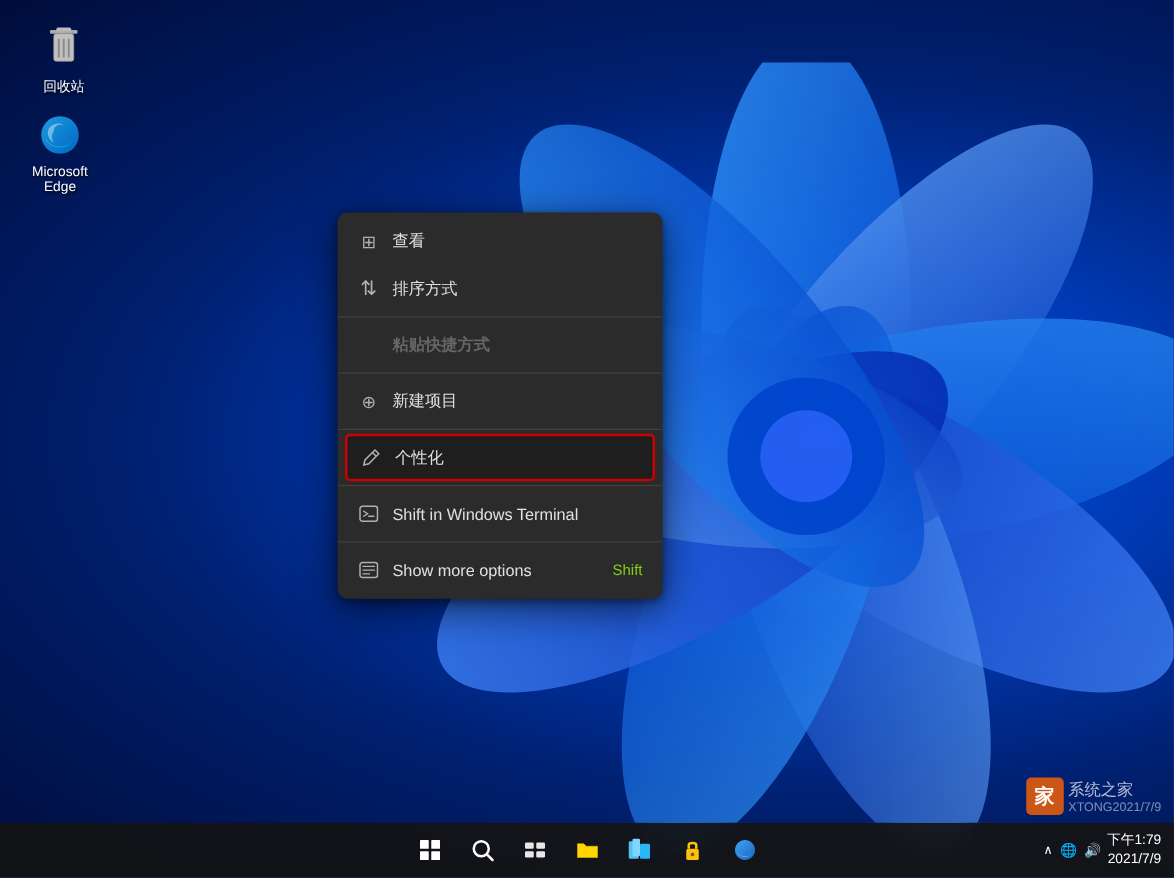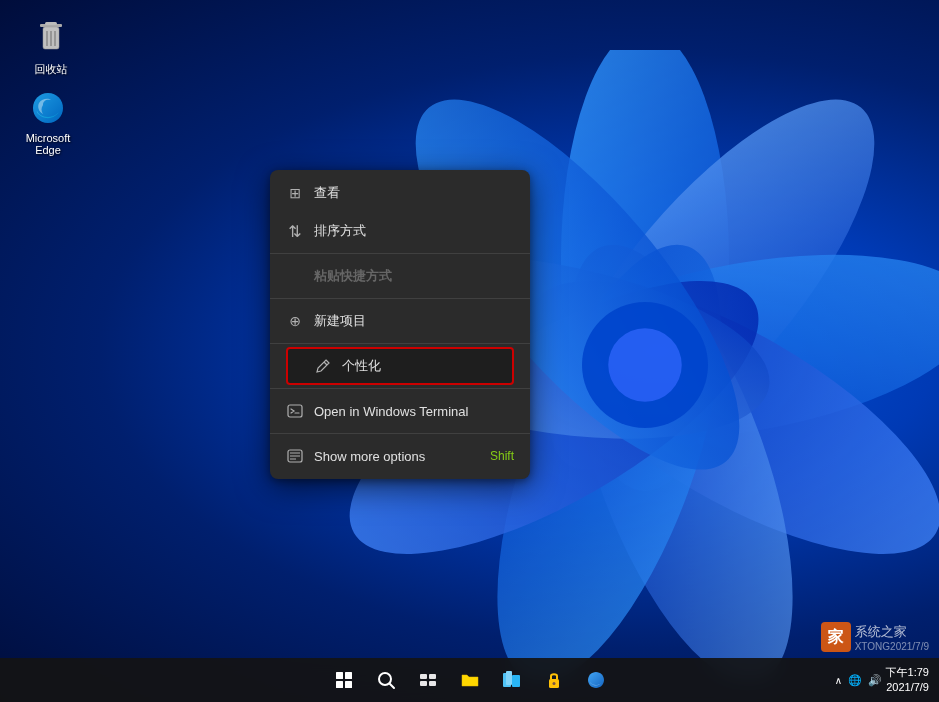--- a/index.html
+++ b/index.html
@@ -306,41 +306,41 @@
     <div class="menu-separator"></div>
 
     <div class="menu-item">
       <span class="menu-icon">⊕</span>
       <span class="menu-label">新建项目</span>
     </div>
 
     <div class="menu-separator"></div>
 
 
-    <div class="menu-item highlighted" style="background: rgba(30,30,30,0.95); border: 2px solid #cc0000; margin: 2px 16px; padding: 8px 26px; border-radius: 4px;">
+    <div class="menu-item highlighted" style="background: rgba(30,30,30,0.95); border: 2px solid #cc0000; margin: 2px 6px; padding: 8px 10px; border-radius: 4px;">
       <span class="menu-icon">
         <svg width="16" height="16" viewBox="0 0 16 16" fill="none" xmlns="http://www.w3.org/2000/svg">
           <path d="M11 2 L14 5 L6 13 L2 14 L3 10 Z" stroke="#b0b0b0" stroke-width="1.2" fill="none"></path>
           <line x1="9" y1="4" x2="12" y2="7" stroke="#b0b0b0" stroke-width="1.2"></line>
         </svg>
       </span>
       <span class="menu-label">个性化</span>
     </div>
 
     <div class="menu-separator"></div>
 
     <div class="menu-item">
       <span class="menu-icon">
         <svg width="16" height="16" viewBox="0 0 16 16" fill="none" xmlns="http://www.w3.org/2000/svg">
           <rect x="1" y="2" width="14" height="12" rx="2" stroke="#b0b0b0" stroke-width="1.2" fill="none"></rect>
           <path d="M4 6 L7 8 L4 10" stroke="#b0b0b0" stroke-width="1.2" stroke-linecap="round"></path>
           <line x1="8" y1="10" x2="12" y2="10" stroke="#b0b0b0" stroke-width="1.2" stroke-linecap="round"></line>
         </svg>
       </span>
-      <span class="menu-label">Open in Windows Terminal</span>
+      <span class="menu-label">Shift in Windows Terminal</span>
     </div>
 
     <div class="menu-separator"></div>
 
     <div class="menu-item">
       <span class="menu-icon">
         <svg width="16" height="16" viewBox="0 0 16 16" fill="none" xmlns="http://www.w3.org/2000/svg">
           <rect x="1" y="2" width="14" height="12" rx="2" stroke="#b0b0b0" stroke-width="1.2" fill="none"></rect>
           <line x1="3" y1="5" x2="13" y2="5" stroke="#b0b0b0" stroke-width="1"></line>
           <line x1="3" y1="8" x2="13" y2="8" stroke="#b0b0b0" stroke-width="1"></line>

